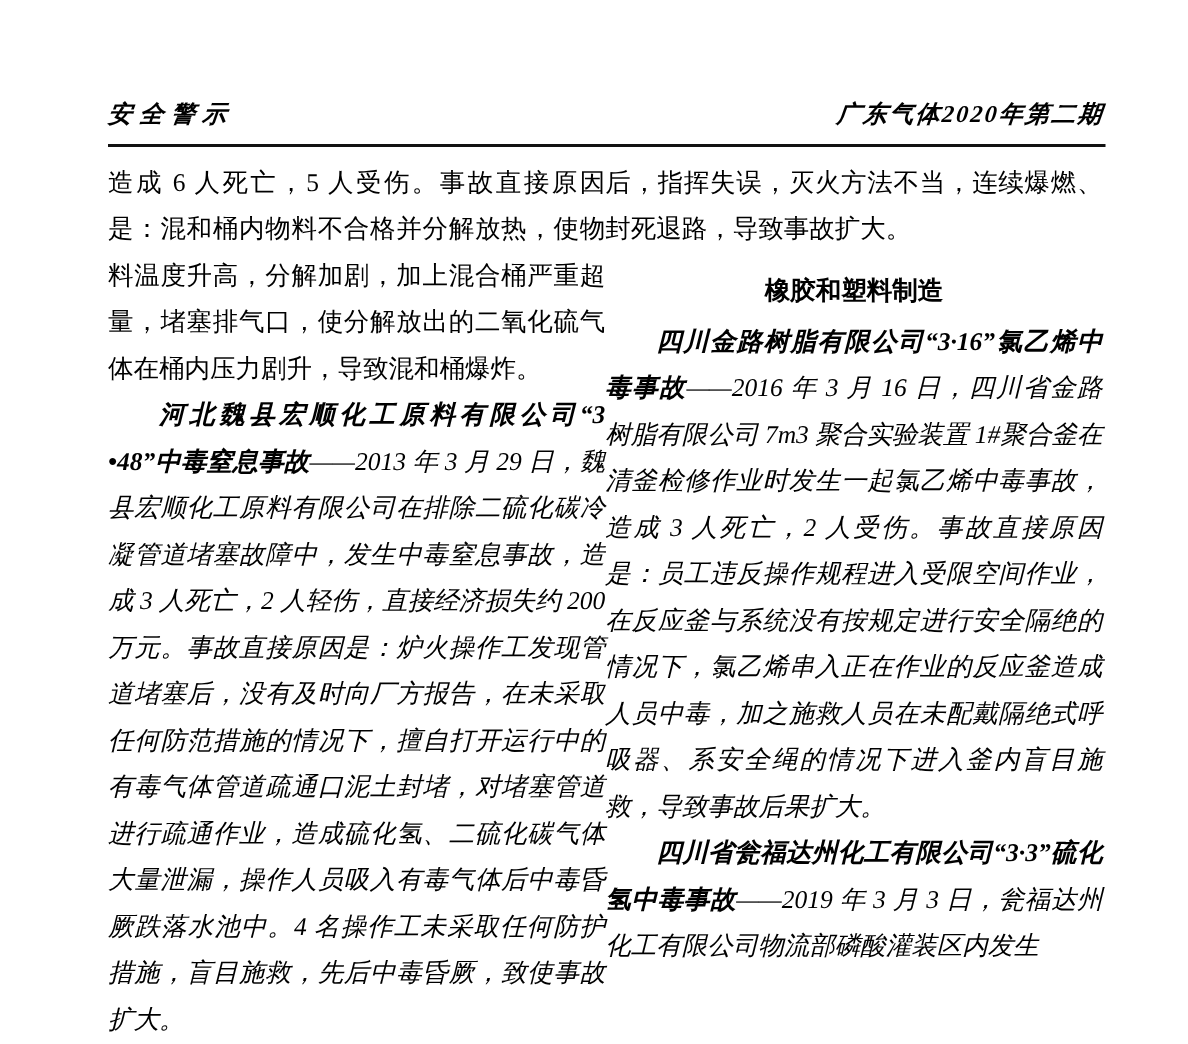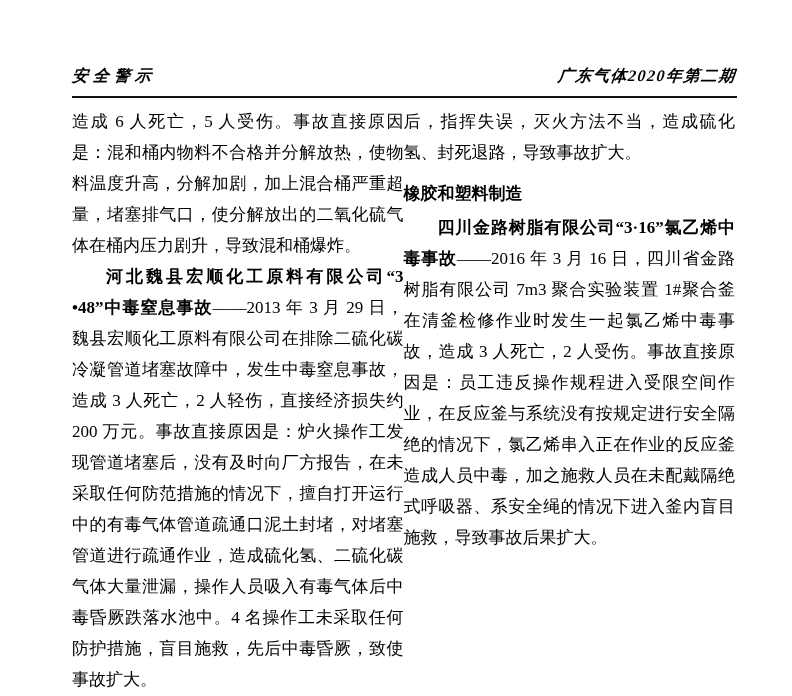--- a/index.html
+++ b/index.html
@@ -62,46 +62,48 @@
     line-height: 31px;
     text-align: justify;
     text-justify: inter-ideograph;
   }
   .col p.para {
     margin: 0;
     padding: 0;
   }
   .col p.para.indent {
     text-indent: 2em;
+    font-style: italic;
   }
   .col .bold {
     font-weight: bold;
   }
   .col h3.heading {
     margin: 10px 0 3px 0;
     padding: 0;
     font-size: 17px;
     font-weight: bold;
-    text-align: left;
+    text-align: center;
     line-height: 31px;
   }
 </style>
 </head>
 <body>
 
 <div class="page">
   <div class="header">
     <span class="header-left">安全警示</span>
     <span class="header-right">广东气体2020年第二期</span>
   </div>
   <div class="header-rule"></div>
   <div class="columns">
     <div class="col" id="col-left">
         <p class="para"><span class="regular">造成 6 人死亡，5 人受伤。事故直接原因是：混和桶内物料不合格并分解放热，使物料温度升高，分解加剧，加上混合桶严重超量，堵塞排气口，使分解放出的二氧化硫气体在桶内压力剧升，导致混和桶爆炸。</span></p>
         <p class="para indent"><span class="bold">河北魏县宏顺化工原料有限公司“3 •48”中毒窒息事故</span><span class="regular">——2013 年 3 月 29 日，魏县宏顺化工原料有限公司在排除二硫化碳冷凝管道堵塞故障中，发生中毒窒息事故，造成 3 人死亡，2 人轻伤，直接经济损失约 200 万元。事故直接原因是：炉火操作工发现管道堵塞后，没有及时向厂方报告，在未采取任何防范措施的情况下，擅自打开运行中的有毒气体管道疏通口泥土封堵，对堵塞管道进行疏通作业，造成硫化氢、二硫化碳气体大量泄漏，操作人员吸入有毒气体后中毒昏厥跌落水池中。4 名操作工未采取任何防护措施，盲目施救，先后中毒昏厥，致使事故扩大。</span></p>
       </div>
     <div class="col" id="col-right">
-        <p class="para"><span class="regular">后，指挥失误，灭火方法不当，造成硫化氢、封死退路，导致事故扩大。</span></p>
+        <p class="para"><span class="regular">后，指挥失误，灭火方法不当，连续爆燃、封死退路，导致事故扩大。</span></p>
         <h3 class="heading">橡胶和塑料制造</h3>
         <p class="para indent"><span class="bold">四川金路树脂有限公司“3·16”氯乙烯中毒事故</span><span class="regular">——2016 年 3 月 16 日，四川省金路树脂有限公司 7m3 聚合实验装置 1#聚合釜在清釜检修作业时发生一起氯乙烯中毒事故，造成 3 人死亡，2 人受伤。事故直接原因是：员工违反操作规程进入受限空间作业，在反应釜与系统没有按规定进行安全隔绝的情况下，氯乙烯串入正在作业的反应釜造成人员中毒，加之施救人员在未配戴隔绝式呼吸器、系安全绳的情况下进入釜内盲目施救，导致事故后果扩大。</span></p>
+        <p class="para indent"><span class="bold">四川省瓮福达州化工有限公司“3·3”硫化氢中毒事故</span><span class="regular">——2019 年 3 月 3 日，瓮福达州化工有限公司物流部磷酸灌装区内发生</span></p>
       </div>
   </div>
 </div>
 
 </body></html>

